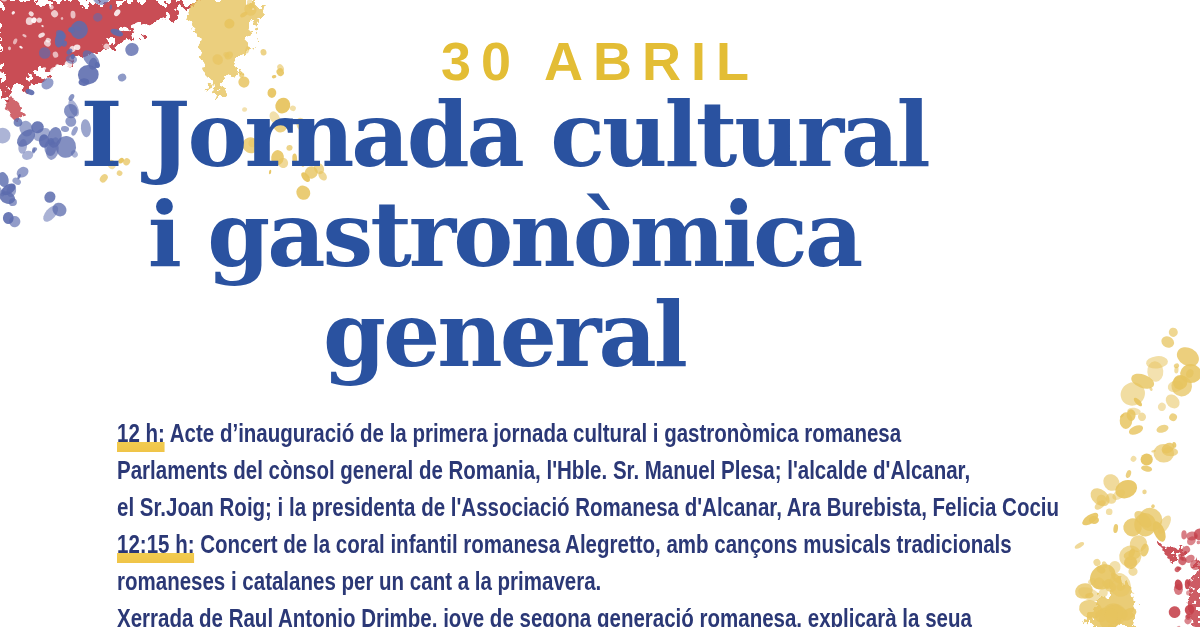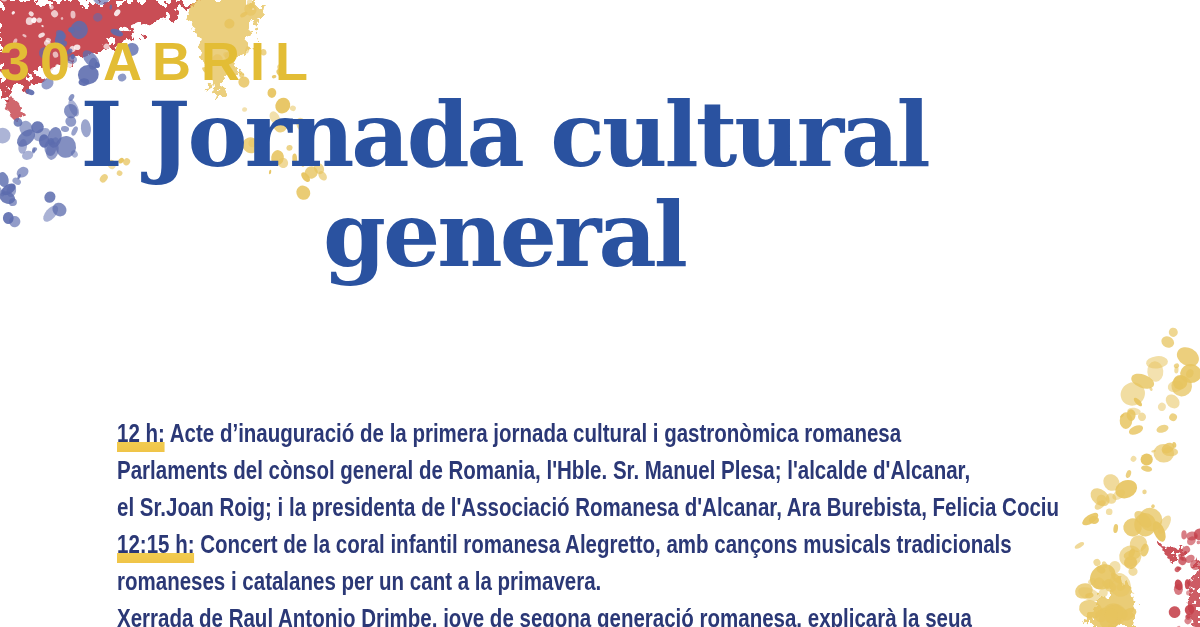--- a/index.html
+++ b/index.html
@@ -7,20 +7,21 @@
     width:1200px;height:627px;
     background:#ffffff;
     overflow:hidden;
     position:relative;
     font-family:"Liberation Sans", sans-serif;
   }
   #deco{position:absolute;left:0;top:0;pointer-events:none;}
   .poster{position:absolute;inset:0;}
   .date-heading{
     position:absolute;top:30px;left:0;width:1200px;
+    text-align:center;
     font-weight:bold;
     font-size:54px;
     letter-spacing:10px;
     color:var(--gold,#e3bd35);
   }
   .title-block{
     position:absolute;top:84px;left:0;width:1008px;
     text-align:center;
     font-family:"DejaVu Serif", serif;
     font-weight:bold;
@@ -375,20 +376,21 @@
       <ellipse cx="1191.1" cy="590.4" rx="2.3" ry="2.1" transform="rotate(257 1191.1 590.4)" fill="#c5404a" opacity="0.90"></ellipse>
       <ellipse cx="1178.7" cy="584.9" rx="5.5" ry="3.8" transform="rotate(255 1178.7 584.9)" fill="#c5404a" opacity="0.94"></ellipse>
     </g>
 </svg>
 
 <div class="poster">
   <div class="date-heading">30 ABRIL</div>
 
   <div class="title-block">
     <div>I Jornada cultural</div>
+    <div>i gastronòmica</div>
     <div>general</div>
   </div>
 
   <div class="program-block">
     <div class="program-line"><span class="time-hl">12 h:</span><span> Acte d’inauguració de la primera jornada cultural i gastronòmica romanesa</span></div>
     <div class="program-line"><span class="time-hl"></span><span>Parlaments del cònsol general de Romania, l'Hble. Sr. Manuel Plesa; l'alcalde d'Alcanar,</span></div>
     <div class="program-line"><span class="time-hl"></span><span>el Sr.Joan Roig; i la presidenta de l'Associació Romanesa d'Alcanar, Ara Burebista, Felicia Cociu</span></div>
     <div class="program-line"><span class="time-hl">12:15 h:</span><span> Concert de la coral infantil romanesa Alegretto, amb cançons musicals tradicionals</span></div>
     <div class="program-line"><span class="time-hl"></span><span>romaneses i catalanes per un cant a la primavera.</span></div>
     <div class="program-line"><span class="time-hl"></span><span>Xerrada de Raul Antonio Drimbe, jove de segona generació romanesa, explicarà la seua</span></div>

